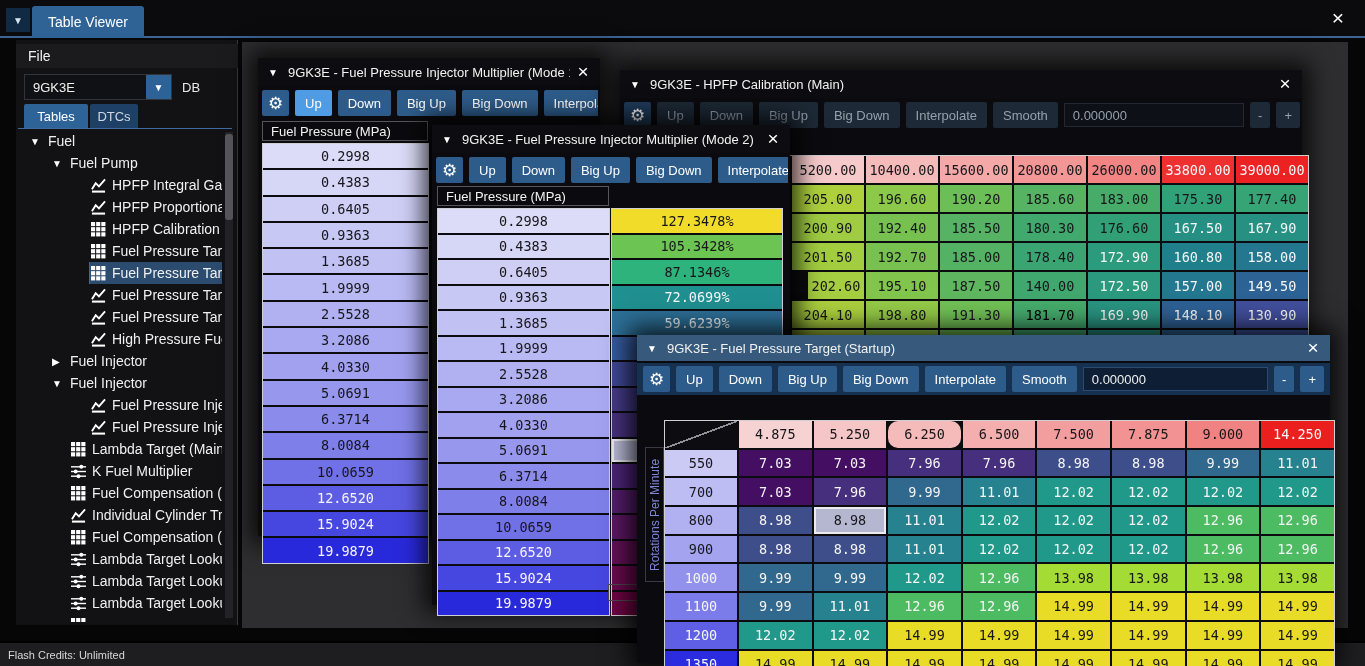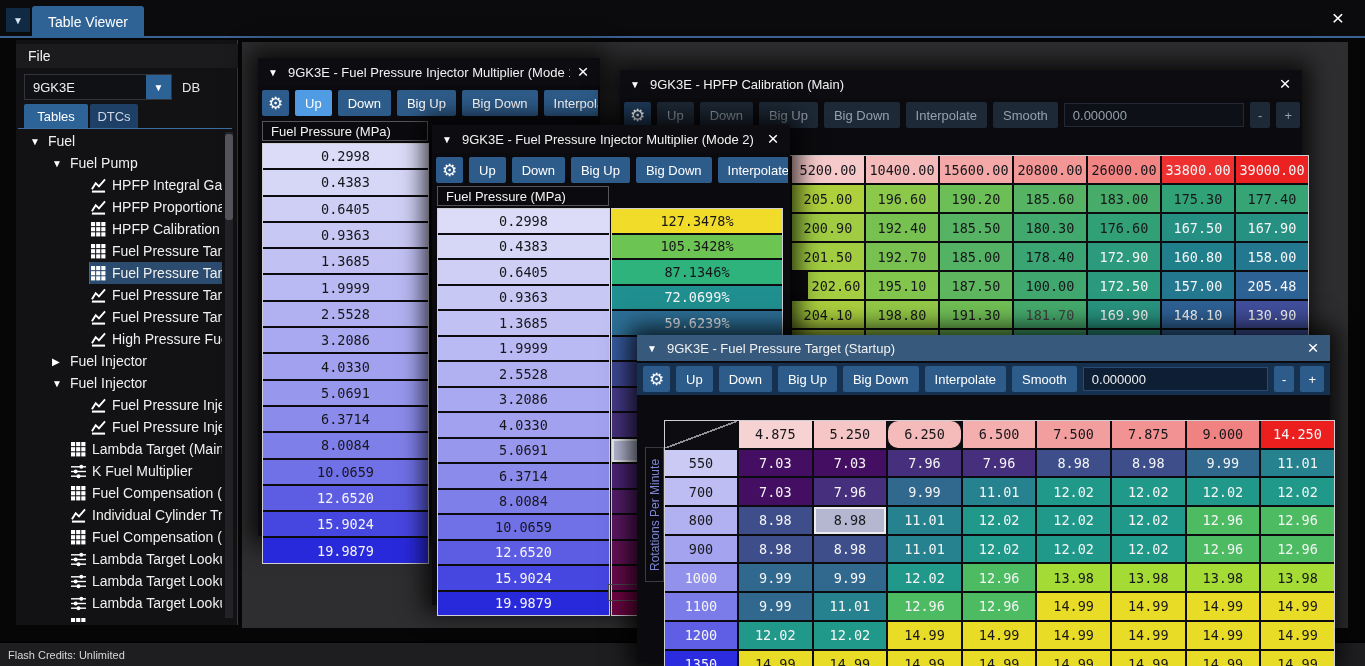--- a/index.html
+++ b/index.html
@@ -535,30 +535,30 @@
         <div class="cell" style="background: rgb(83, 178, 100); color: rgb(23, 23, 27);">185.00</div>
         <div class="cell" style="background: rgb(58, 164, 115); color: rgb(23, 23, 27);">178.40</div>
         <div class="cell" style="background: rgb(43, 154, 125); color: rgb(245, 245, 245);">172.90</div>
         <div class="cell" style="background: rgb(31, 127, 139); color: rgb(245, 245, 245);">160.80</div>
         <div class="cell" style="background: rgb(35, 120, 143); color: rgb(245, 245, 245);">158.00</div>
         <div class="cell" style="background: rgb(180, 180, 241); color: rgb(23, 23, 27);"></div>
         <div class="cell" style="background: rgb(186, 214, 58); color: rgb(23, 23, 27);"></div>
         <div class="cell" style="background: rgb(165, 206, 64); color: rgb(23, 23, 27); margin-left: 16px;">202.60</div>
         <div class="cell" style="background: rgb(130, 197, 77); color: rgb(23, 23, 27);">195.10</div>
         <div class="cell" style="background: rgb(94, 183, 95); color: rgb(23, 23, 27);">187.50</div>
-        <div class="cell" style="background: rgb(64, 167, 111); color: rgb(23, 23, 27);">100.00</div>
+        <div class="cell" style="background: rgb(64, 167, 111); color: rgb(23, 23, 27);">140.00</div>
         <div class="cell" style="background: rgb(43, 153, 126); color: rgb(245, 245, 245);">172.50</div>
         <div class="cell" style="background: rgb(35, 119, 143); color: rgb(245, 245, 245);">157.00</div>
-        <div class="cell" style="background: rgb(45, 99, 148); color: rgb(245, 245, 245);">205.48</div>
+        <div class="cell" style="background: rgb(45, 99, 148); color: rgb(245, 245, 245);">149.50</div>
         <div class="cell" style="background: rgb(168, 168, 239); color: rgb(23, 23, 27);"></div>
         <div class="cell" style="background: rgb(189, 215, 57); color: rgb(23, 23, 27);"></div>
         <div class="cell" style="background: rgb(170, 207, 62); color: rgb(23, 23, 27);">204.10</div>
         <div class="cell" style="background: rgb(147, 201, 71); color: rgb(23, 23, 27);">198.80</div>
         <div class="cell" style="background: rgb(112, 191, 85); color: rgb(23, 23, 27);">191.30</div>
-        <div class="cell" style="background: rgb(69, 170, 108); color: #404040;">181.70</div>
+        <div class="cell" style="background: rgb(69, 170, 108); color: #000000;">181.70</div>
         <div class="cell" style="background: rgb(40, 147, 127); color: rgb(245, 245, 245);">169.90</div>
         <div class="cell" style="background: rgb(46, 96, 148); color: rgb(245, 245, 245);">148.10</div>
         <div class="cell" style="background: rgb(65, 78, 155); color: rgb(245, 245, 245);">130.90</div>
         <div class="cell" style="background: rgb(156, 156, 237); color: rgb(23, 23, 27);"></div>
         <div class="cell" style="background: rgb(190, 216, 56); color: rgb(23, 23, 27);"></div>
         <div class="cell" style="background: rgb(176, 209, 60); color: rgb(23, 23, 27);">205.90</div>
         <div class="cell" style="background: rgb(149, 202, 70); color: rgb(23, 23, 27);">199.30</div>
         <div class="cell" style="background: rgb(112, 191, 85); color: rgb(23, 23, 27);">191.10</div>
         <div class="cell" style="background: rgb(68, 169, 109); color: rgb(23, 23, 27);">181.30</div>
         <div class="cell" style="background: rgb(40, 147, 127); color: rgb(245, 245, 245);">169.80</div>

